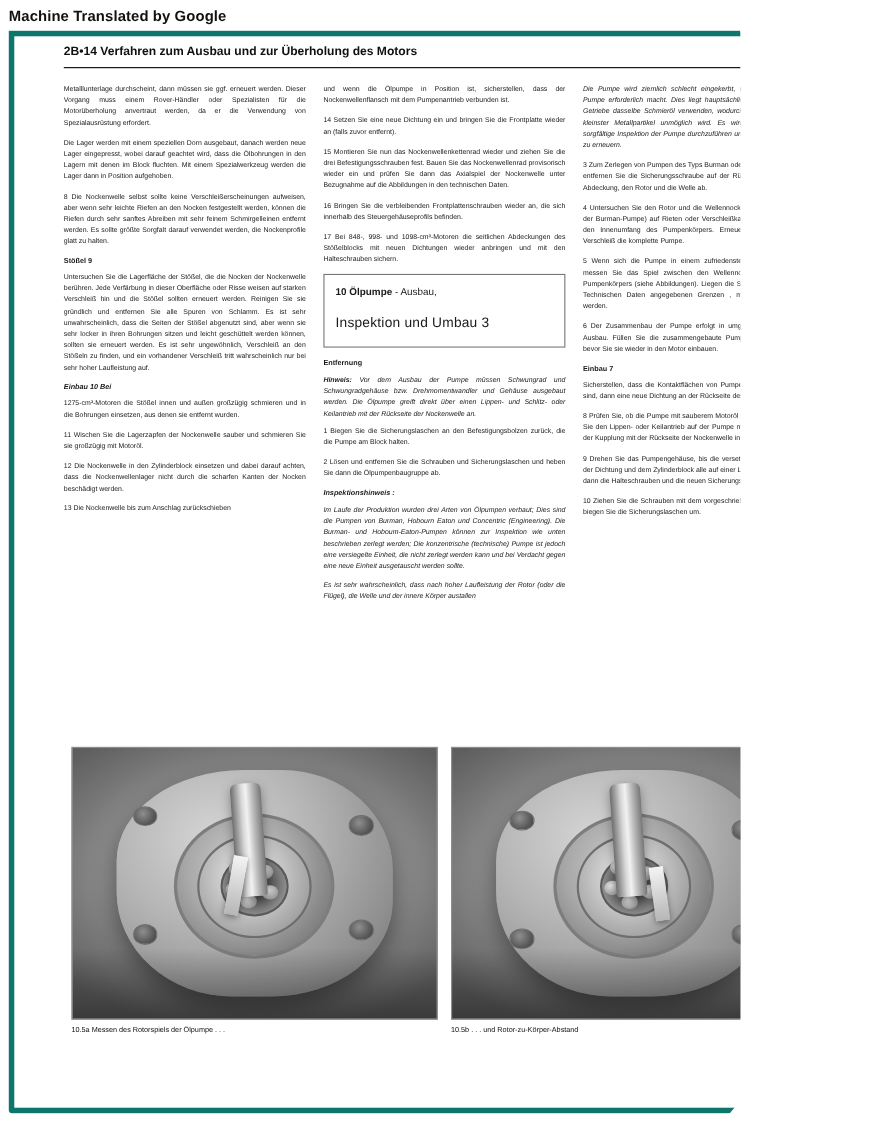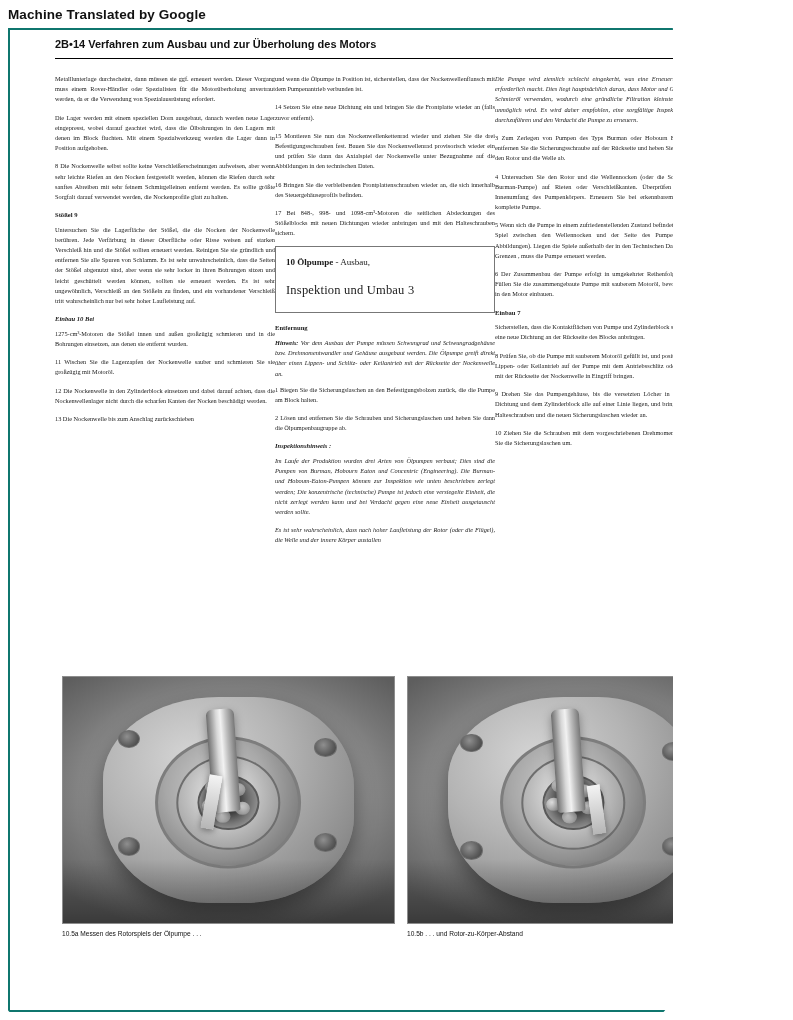--- a/index.html
+++ b/index.html
@@ -34,21 +34,21 @@
     box-sizing: border-box;
     letter-spacing: 0.1px;
   }
   .sheet {
     position: absolute;
     top: 28px;
     left: 8px;
     width: 777px;
     height: 984px;
     background: #fff;
-    border: 2px solid #0f766e;
+    border: 5px solid #0f766e;
     box-sizing: border-box;
   }
   .page-header {
     position: absolute;
     top: 8px;
     left: 45px;
     width: 690px;
     font-size: 11px;
     font-weight: bold;
     color: #111;
@@ -62,22 +62,21 @@
     height: 1px;
     background: #000;
   }
   .cols {
     position: absolute;
     top: 44px;
     left: 45px;
     width: 692px;
     height: 590px;
     display: flex;
-    gap: 0;
-    font-family: Liberation Serif, serif;
+    gap: 16px;
   }
   .col {
     width: 220px;
     font-size: 6.3px;
     line-height: 1.62;
     color: #1a1a1a;
     text-align: justify;
   }
   .col p {
     margin: 0 0 8px 0;

